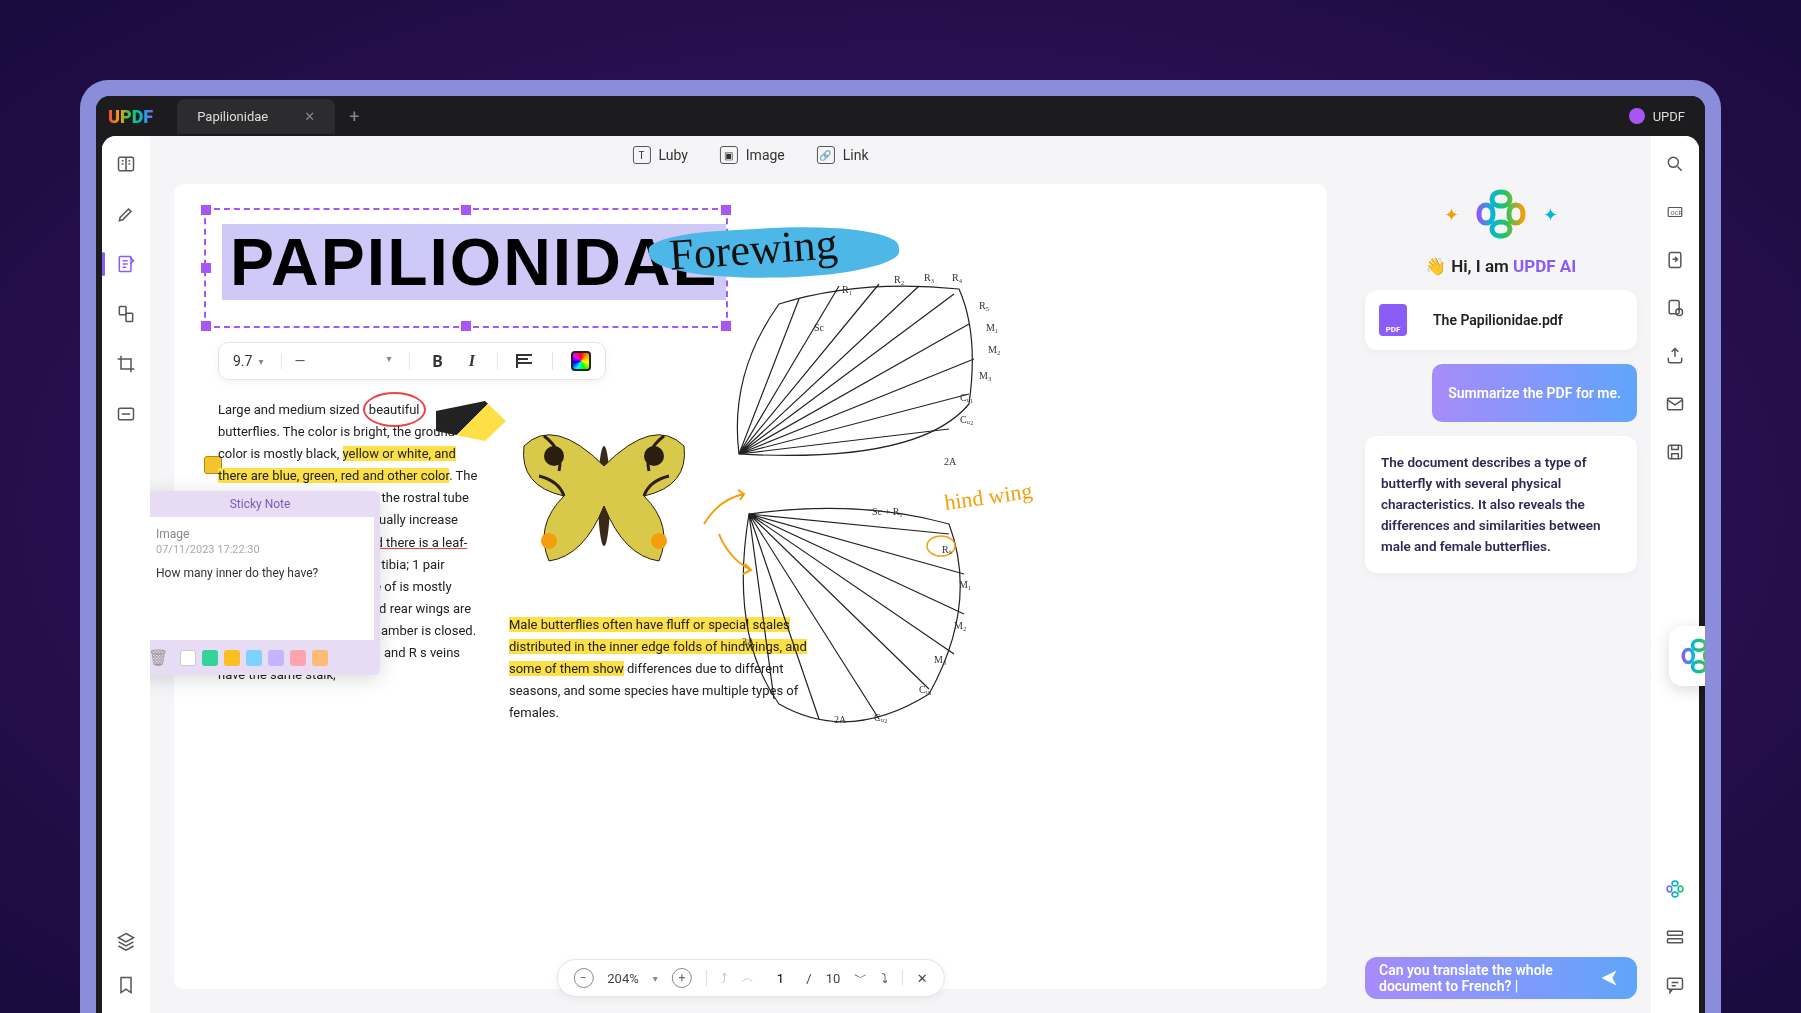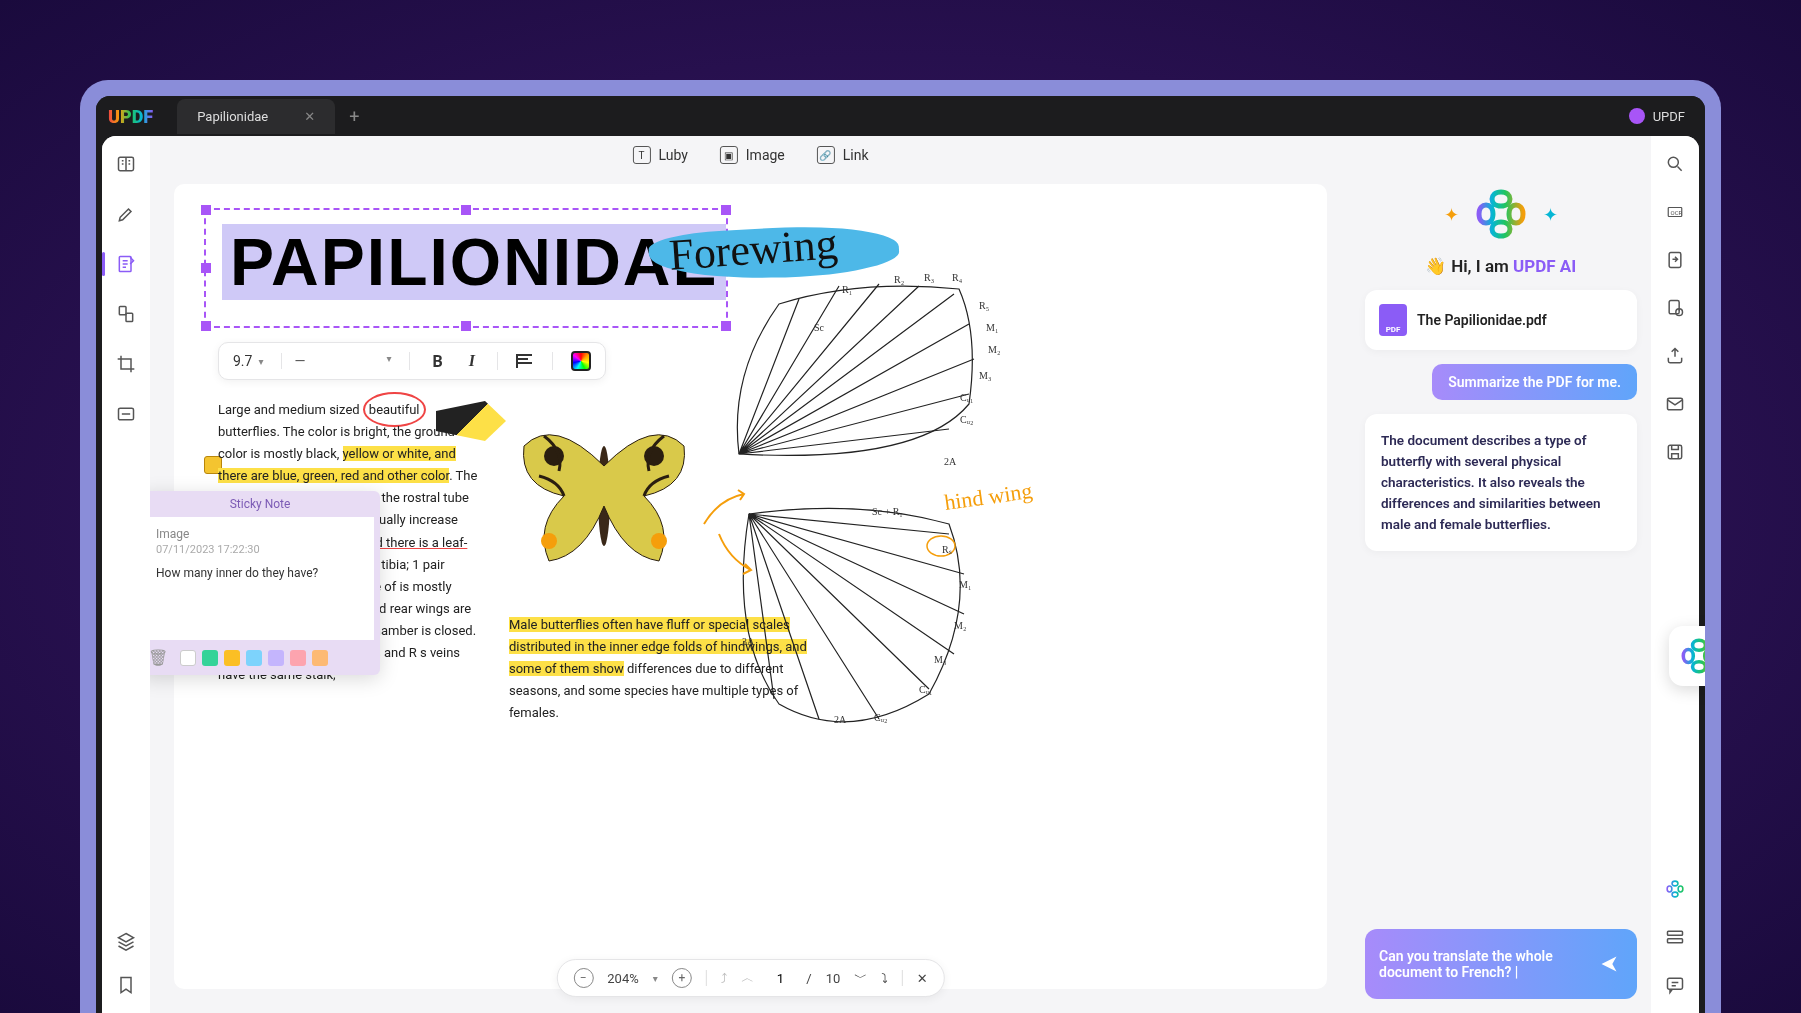--- a/index.html
+++ b/index.html
@@ -67,25 +67,25 @@
 .bb-sep { width:1px; height:16px; background:#ddd; }
 .bb-page-input { width:24px; text-align:center; border:none; font-size:13px; }
 .ai-panel { width:300px; padding:50px 14px 14px 14px; display:flex; flex-direction:column; gap:14px; background:#f5f5f7; }
 .ai-header { text-align:center; }
 .ai-logo-row { display:flex; justify-content:center; align-items:center; gap:14px; margin-bottom:14px; }
 .sparkle { color:#f59e0b; font-size:18px; }
 .sparkle.c { color:#06b6d4; }
 .ai-logo { width:56px; height:56px; }
 .ai-hello { font-size:17px; font-weight:600; color:#222; }
 .ai-brand { color:#8b5cf6; font-weight:700; }
-.ai-card { background:#fff; border-radius:12px; padding:14px; display:flex; align-items:center; gap:10px; font-size:14px; font-weight:600; color:#222; box-shadow:0 2px 8px rgba(0,0,0,.04); }
+.ai-card { background:#fff; border-radius:12px; padding:14px; display:flex; align-items:center; gap:26px; font-size:14px; font-weight:600; color:#222; box-shadow:0 2px 8px rgba(0,0,0,.04); }
 .pdf-icon { width:28px; height:32px; background:#8b5cf6; border-radius:4px; position:relative; display:flex; align-items:flex-end; justify-content:center; color:#fff; font-size:8px; font-weight:bold; padding-bottom:2px; }
-.ai-bubble-user { align-self:flex-end; background:linear-gradient(90deg,#a78bfa,#60a5fa); color:#fff; padding:10px 16px; border-radius:10px; font-size:14px; font-weight:600; }
+.ai-bubble-user { align-self:flex-end; background:linear-gradient(90deg,#a78bfa,#60a5fa); color:#fff; padding:21px 16px; border-radius:10px; font-size:14px; font-weight:600; }
 .ai-bubble-reply { background:#fff; border-radius:12px; padding:16px; font-size:13.5px; line-height:1.55; font-weight:600; color:#2d2a55; box-shadow:0 2px 8px rgba(0,0,0,.04); }
-.ai-input { margin-top:auto; background:linear-gradient(90deg,#a78bfa,#60a5fa); border-radius:12px; padding:19px 14px; display:flex; align-items:center; color:#fff; font-weight:600; }
+.ai-input { margin-top:auto; background:linear-gradient(90deg,#a78bfa,#60a5fa); border-radius:12px; padding:5px 14px; display:flex; align-items:center; color:#fff; font-weight:600; }
 .ai-input-text { flex:1; font-size:14px; }
 .ai-send { width:28px; height:28px; display:flex; align-items:center; justify-content:center; cursor:pointer; }
 .float-ai { position:absolute; right:-30px; top:490px; width:60px; height:60px; background:#fff; border-radius:14px; box-shadow:0 4px 16px rgba(0,0,0,.15); display:flex; align-items:center; justify-content:center; z-index:30; }
 svg { display:block; }
 </style>
 </head>
 <body>
 
 <div class="device-frame">
  <div class="window">

